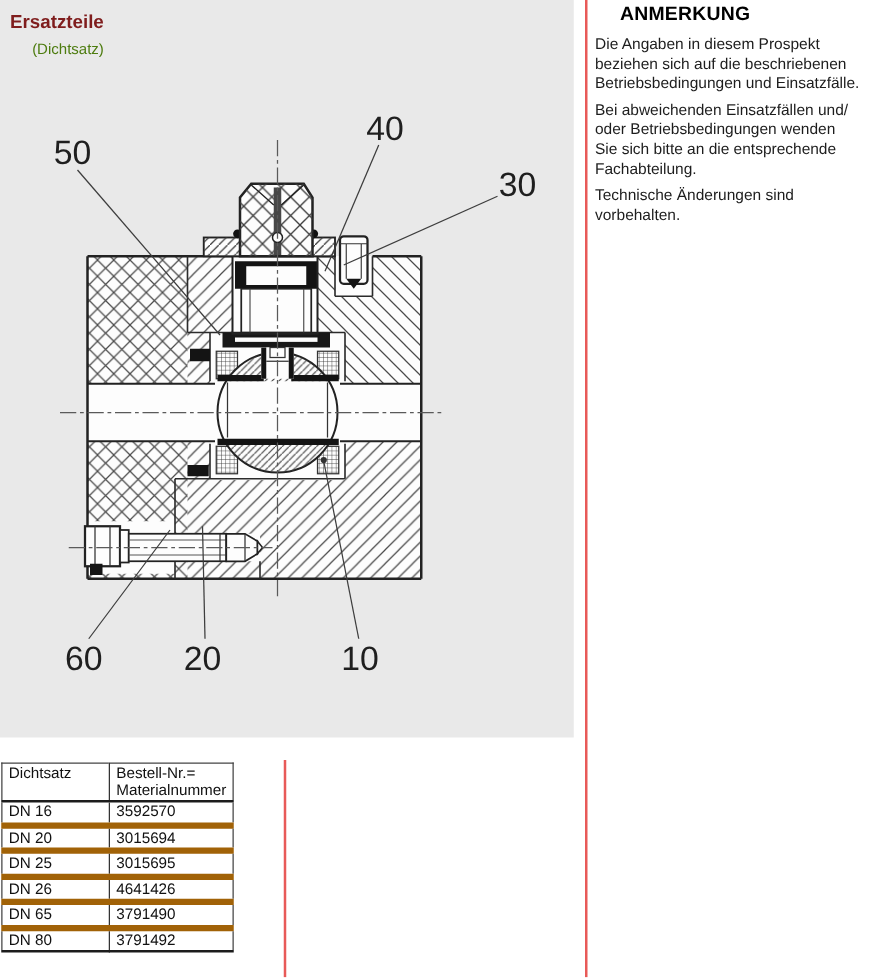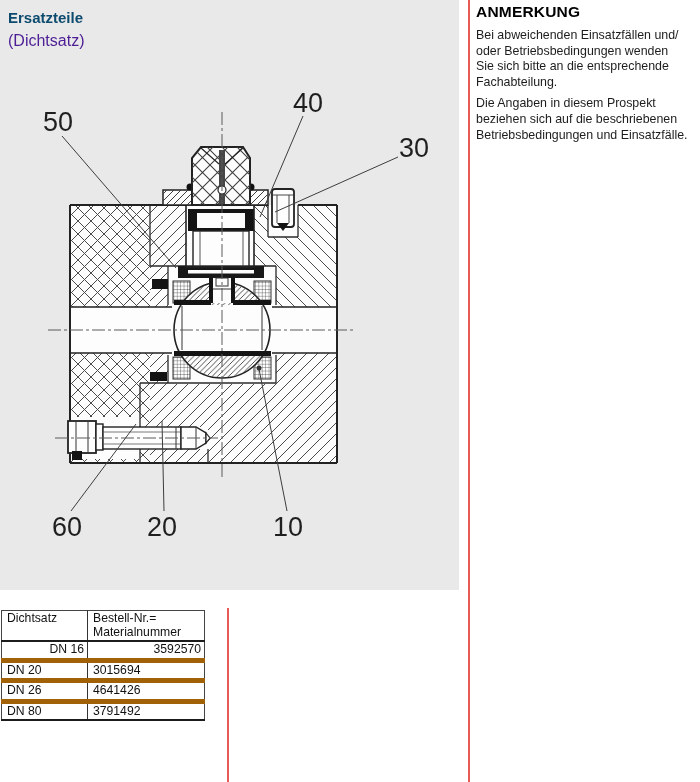--- a/index.html
+++ b/index.html
@@ -7,44 +7,44 @@
   .page {
     position:relative; width:700px; height:782px; background:#ffffff;
     font-family:"Liberation Sans", sans-serif; overflow:hidden; color:#1a1a1a;
   }
   .panel {
     position:absolute; left:0; top:0; width:459px; height:590px;
     background:#e9e9e9;
   }
   .drawing-svg { position:absolute; left:0; top:0; }
   .title-block { position:absolute; left:8px; top:9px; }
-  .doc-title { font-size:15px; font-weight:bold; color:#0c4a6e; }
-  .doc-subtitle { font-size:16px; margin-top:6px; color:#4c1d95; }
+  .doc-title { font-size:15px; font-weight:bold; color:#7f1d1d; }
+  .doc-subtitle { font-size:12px; margin-top:6px; color:#4d7c0f;text-align:right; }
 
   .red-line { position:absolute; width:2px; background:#e85a58; }
   .red-v1 { left:468px; top:0; height:782px; }
   .red-v2 { left:227px; top:608px; height:174px; }
 
   .note { position:absolute; left:476px; top:3px; width:221px; }
-  .note-heading { font-size:15.5px; font-weight:bold; letter-spacing:0.2px; color:#000; margin-bottom:7px; }
+  .note-heading { font-size:15.5px; font-weight:bold; letter-spacing:0.2px; color:#000; margin-bottom:7px;margin-left:20px; }
   .note-p { font-size:12.4px; line-height:15.6px; color:#1d1d1d; margin-bottom:6px; white-space:pre-line; }
 
   .parts-table {
-    position:absolute; left:1px; top:610px; width:204px;
+    position:absolute; left:1px; top:610px; width:186px;
     border-collapse:collapse; background:#fff;
     font-size:12.2px; color:#111;
     border:1px solid #444; border-bottom:2px solid #1c1c1c;
   }
   .parts-table th, .parts-table td {
     text-align:left; vertical-align:top; font-weight:normal;
     padding:1px 3px 1px 5px; line-height:13.5px;
   }
   .parts-table th { border-bottom:2px solid #1c1c1c; white-space:pre-line; }
   .parts-table td { border-top:5px solid #a16207; height:15px; }
-  .parts-table tbody tr:first-child td { border-top:none;text-align:right; }
+  .parts-table tbody tr:first-child td { border-top:none; }
   .parts-table th:first-child, .parts-table td:first-child {
     width:86px; border-right:1px solid #333;
   }
 </style>
 </head>
 <body>
 
 <div class="page">
 
   <div class="panel">
@@ -204,50 +204,60 @@
       <div class="doc-title">Ersatzteile</div>
       <div class="doc-subtitle">(Dichtsatz)</div>
     </div>
   </div>
 
   <div class="red-line red-v1"></div>
   <div class="red-line red-v2"></div>
 
   <div class="note">
     <div class="note-heading">ANMERKUNG</div>
+    <p class="note-p">Die Angaben in diesem Prospekt
+beziehen sich auf die beschriebenen
+Betriebsbedingungen und Einsatzfälle.</p>
     <p class="note-p">Bei abweichenden Einsatzfällen und/
 oder Betriebsbedingungen wenden
 Sie sich bitte an die entsprechende
 Fachabteilung.</p>
-    <p class="note-p">Die Angaben in diesem Prospekt
-beziehen sich auf die beschriebenen
-Betriebsbedingungen und Einsatzfälle.</p>
+    <p class="note-p">Technische Änderungen sind
+vorbehalten.</p>
   </div>
 
   <table class="parts-table">
     <thead>
       <tr>
         <th>Dichtsatz</th>
         <th>Bestell-Nr.=
 Materialnummer</th>
       </tr>
     </thead>
     <tbody>
       <tr>
         <td>DN 16</td>
         <td>3592570</td>
       </tr>
       <tr>
         <td>DN 20</td>
         <td>3015694</td>
       </tr>
       <tr>
+        <td>DN 25</td>
+        <td>3015695</td>
+      </tr>
+      <tr>
         <td>DN 26</td>
         <td>4641426</td>
       </tr>
       <tr>
+        <td>DN 65</td>
+        <td>3791490</td>
+      </tr>
+      <tr>
         <td>DN 80</td>
         <td>3791492</td>
       </tr>
     </tbody>
   </table>
 
 </div>
 
 </body></html>

